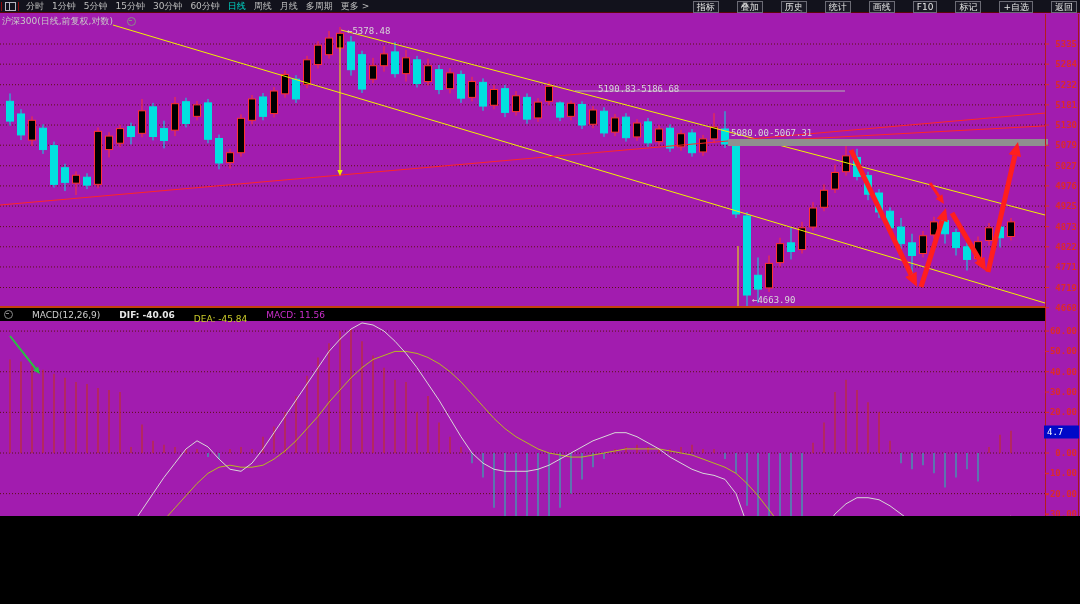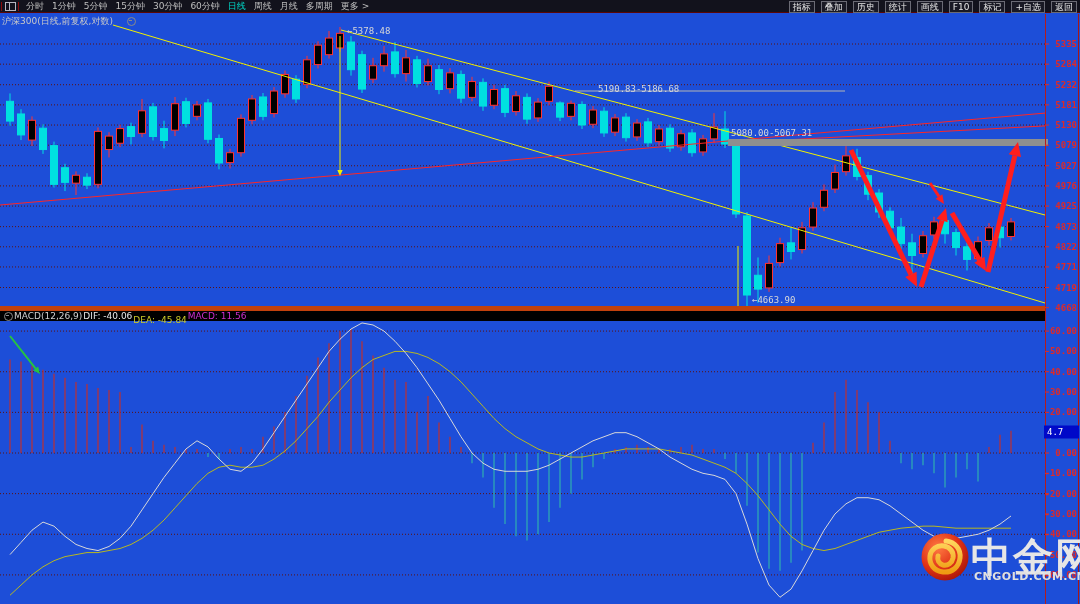--- a/index.html
+++ b/index.html
@@ -1,43 +1,43 @@
 <!DOCTYPE html>
 <html><head>
 <meta charset="utf-8">
 <style>
   html,body{margin:0;padding:0;background:#000;}
   body{font-family:"DejaVu Sans",sans-serif;}
-  .screen{position:relative;width:1080px;height:604px;background:#1d4ed8;overflow:hidden;}
+  .screen{position:relative;width:1080px;height:516px;background:#a21caf;overflow:hidden;}
 
   .topbar{position:absolute;top:0;left:0;width:1080px;height:13px;background:#12121c;
           border-bottom:1px solid #5a0606;display:flex;align-items:center;z-index:6;box-sizing:border-box;}
   .win-icon{width:9px;height:7px;border:1px solid #b5b5c0;margin:0 2px 0 3px;position:relative;flex:0 0 auto;}
   .win-icon:after{content:"";position:absolute;left:3px;top:0;width:1px;height:7px;background:#b5b5c0;}
   .red-sep{width:1px;height:9px;background:#8a0a0a;margin-right:3px;flex:0 0 auto;}
   .menu-left{display:flex;align-items:center;}
   .menu-item{font-size:9px;color:#bfbfbf;padding:0 4px;white-space:nowrap;cursor:default;}
   .menu-item.active{color:#00d8c8;font-family:Liberation Mono, monospace;}
-  .menu-right{position:absolute;right:3px;top:1px;display:flex;gap:6px;}
+  .menu-right{position:absolute;right:3px;top:1px;display:flex;gap:18px;}
   .tool-btn{font-size:9px;color:#e6e6e6;border:1px solid #6b6b75;background:#191924;
             padding:0 3px;height:10px;line-height:10px;white-space:nowrap;}
 
   .title-row{position:absolute;left:2px;top:15px;z-index:4;display:flex;align-items:center;gap:14px;}
   .title-text{font-size:9px;color:#c8c8c8;}
   .mini-icon{width:7px;height:7px;border:1px solid #8a8a8a;border-radius:50%;position:relative;flex:0 0 auto;}
   .mini-icon:after{content:"";position:absolute;left:1px;top:2px;width:3px;height:1px;background:#8a8a8a;}
 
   #chart-svg{position:absolute;left:0;top:0;z-index:1;}
 
   .macd-header{position:absolute;left:0;top:306px;width:1045px;height:15px;background:#000;
-               border-top:5px solid #c2410c;z-index:3;display:flex;align-items:center;gap:1px;
+               border-top:2px solid #c2410c;z-index:3;display:flex;align-items:center;gap:19px;
                padding-left:4px;box-sizing:border-box;}
   .macd-header span{font-size:9px;white-space:nowrap;}
   .mh-formula{color:#cfcfcf;}
-  .mh-dif{color:#e8e8e8;}
+  .mh-dif{color:#e8e8e8;font-weight:bold;}
   .mh-dea{color:#cbcb2a;margin-top:8px;}
   .mh-macd{color:#cc2ecc;}
 
   .logo{position:absolute;left:918px;top:530px;width:162px;height:72px;z-index:10;}
   .logo-circle{position:absolute;left:2px;top:2px;width:50px;height:50px;}
   .logo-brand{position:absolute;left:53px;top:0px;font-size:40px;font-weight:bold;color:#e6e6e6;
               letter-spacing:2px;white-space:nowrap;}
   .logo-domain{position:absolute;left:56px;top:40px;font-size:11px;font-weight:bold;color:#e0e0e0;
                letter-spacing:0.5px;white-space:nowrap;}
   .logo-tagline{position:absolute;left:2px;top:55px;font-size:13px;color:#ececec;

